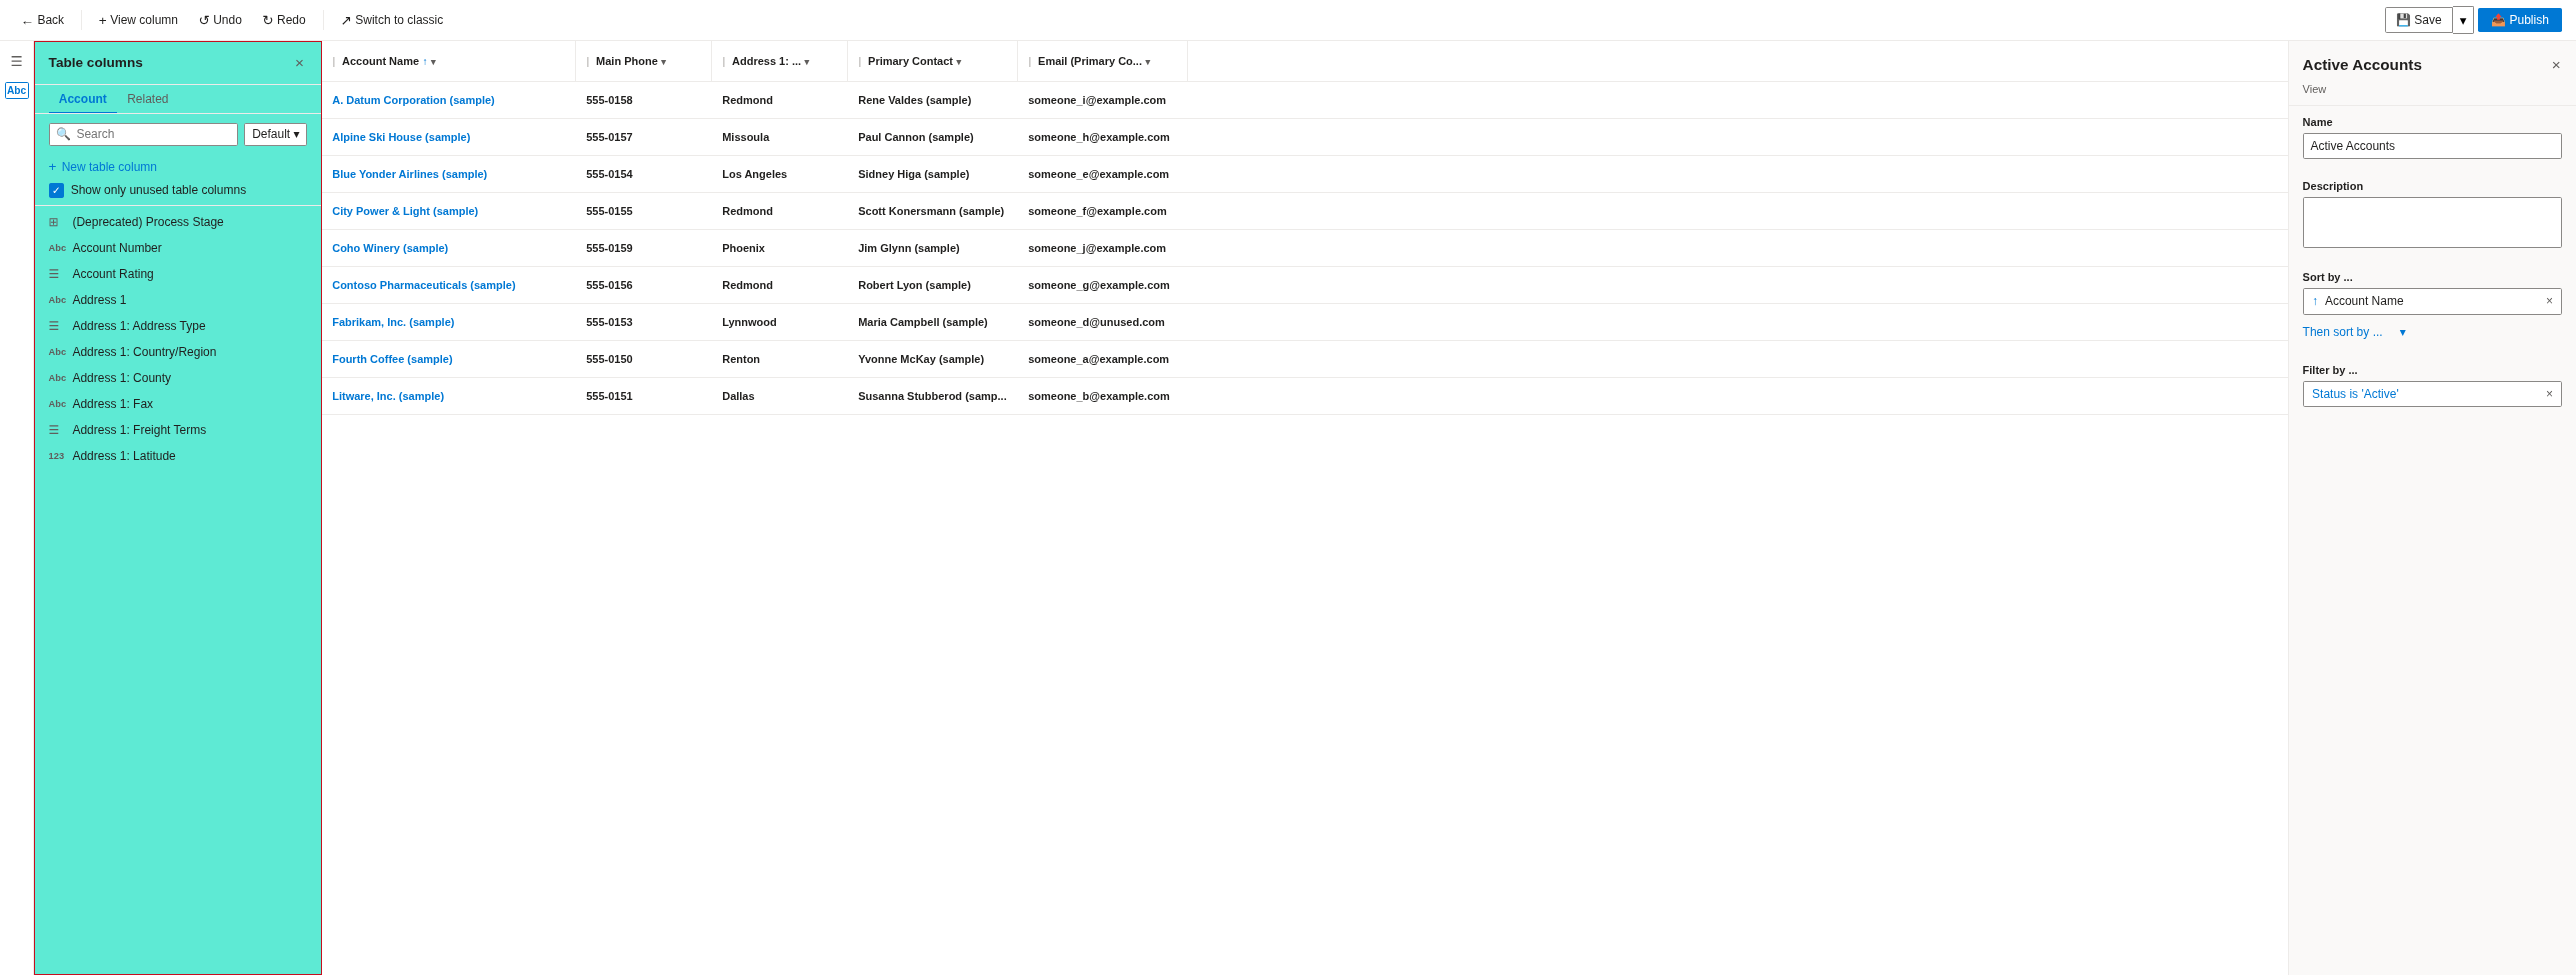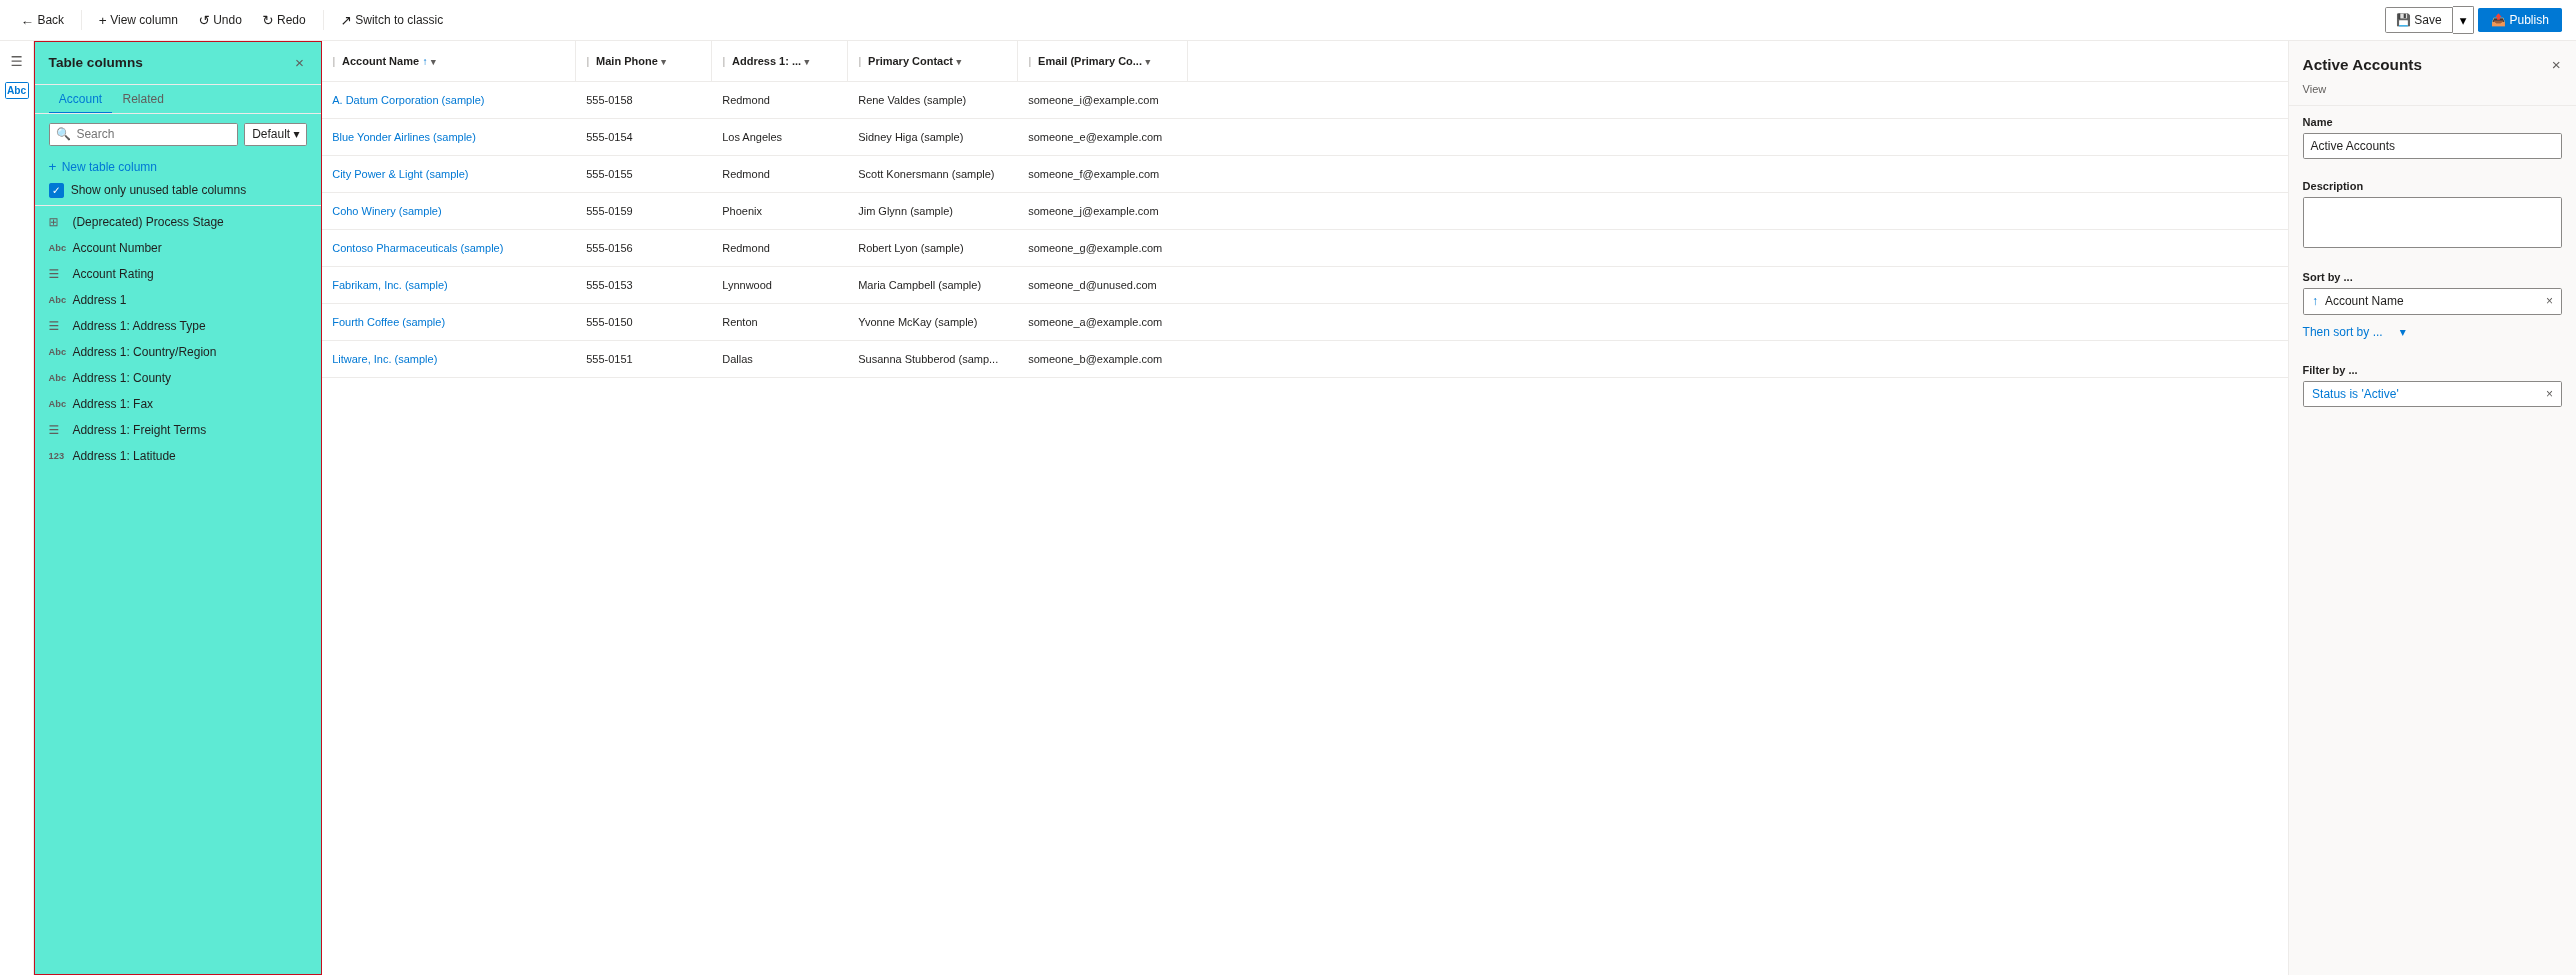--- a/index.html
+++ b/index.html
@@ -74,21 +74,21 @@
     .panel-tabs {
       display: flex; padding: 0 13.6px;
       border-bottom: 0.8px solid #edebe9;
     }
     .panel-tab {
       padding: 6.8px 10.2px; cursor: pointer; font-size: 12px;
       color: #605e5c; border-bottom: 1.7px solid transparent;
       background: none; border-top: none; border-left: none; border-right: none;
     }
     .panel-tab.active {
-      color: #0078d4; border-bottom: 1.7px solid #0078d4; font-weight: 400;
+      color: #0078d4; border-bottom: 1.7px solid #0078d4; font-weight: 700;
     }
 
     
     .panel-search-row {
       display: flex; align-items: center; gap: 6.8px;
       padding: 8.5px 13.6px;
     }
     .search-box {
       flex: 1; display: flex; align-items: center; gap: 5.1px;
       border: 0.8px solid #8a8886; border-radius: 1.7px; padding: 3.4px 6.8px;
@@ -170,20 +170,21 @@
 
     .grid-body { flex: 1; overflow-y: auto; }
     .grid-row {
       display: flex; align-items: center;
       border-bottom: 0.8px solid #edebe9; height: 37px;
     }
     .grid-cell {
       padding: 0 10.2px; font-size: 11px; color: #201f1e;
       overflow: hidden; text-overflow: ellipsis; white-space: nowrap;
       flex-shrink: 0;
+      font-weight: bold;
     }
     .cell-link { color: #0078d4; cursor: pointer; }
 
     
     .right-panel {
       width: 288px; background: #faf9f8; border-left: 0.8px solid #edebe9;
       display: flex; flex-direction: column; overflow-y: auto; flex-shrink: 0;
     }
     .right-panel-header {
       display: flex; align-items: center; justify-content: space-between;
@@ -405,20 +406,29 @@
       <div class="grid-cell col-account-name">
         <span class="cell-link">A. Datum Corporation (sample)</span>
       </div>
       <div class="grid-cell col-main-phone">555-0158</div>
       <div class="grid-cell col-address">Redmond</div>
       <div class="grid-cell col-primary-contact">Rene Valdes (sample)</div>
       <div class="grid-cell col-email">someone_i@example.com</div>
     </div>
         <div class="grid-row">
       <div class="grid-cell col-account-name">
+        <span class="cell-link">Alpine Ski House (sample)</span>
+      </div>
+      <div class="grid-cell col-main-phone">555-0157</div>
+      <div class="grid-cell col-address">Missoula</div>
+      <div class="grid-cell col-primary-contact">Paul Cannon (sample)</div>
+      <div class="grid-cell col-email">someone_h@example.com</div>
+    </div>
+        <div class="grid-row">
+      <div class="grid-cell col-account-name">
         <span class="cell-link">Blue Yonder Airlines (sample)</span>
       </div>
       <div class="grid-cell col-main-phone">555-0154</div>
       <div class="grid-cell col-address">Los Angeles</div>
       <div class="grid-cell col-primary-contact">Sidney Higa (sample)</div>
       <div class="grid-cell col-email">someone_e@example.com</div>
     </div>
         <div class="grid-row">
       <div class="grid-cell col-account-name">
         <span class="cell-link">City Power &amp; Light (sample)</span>

